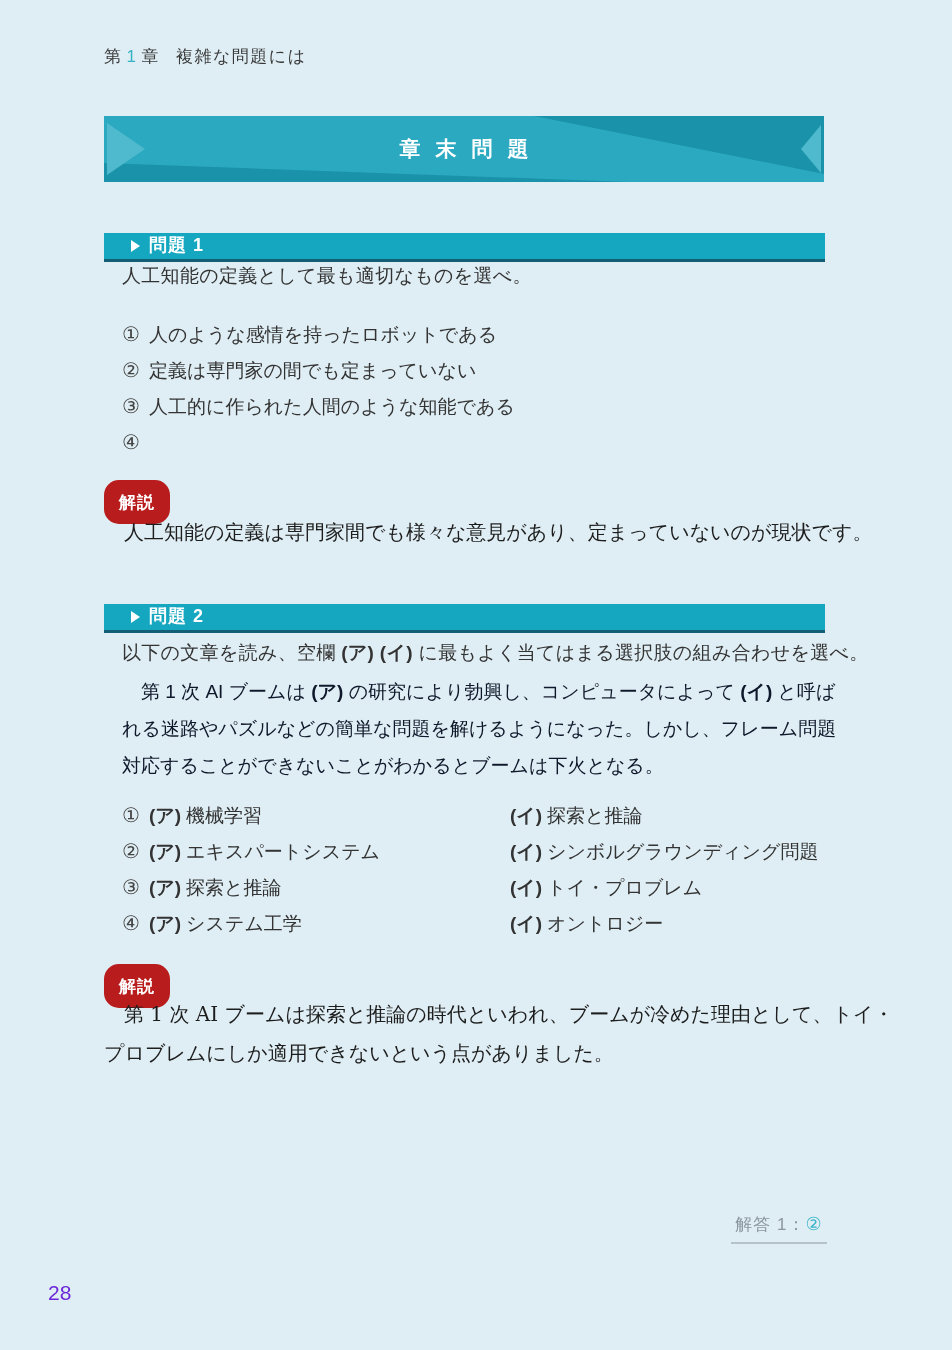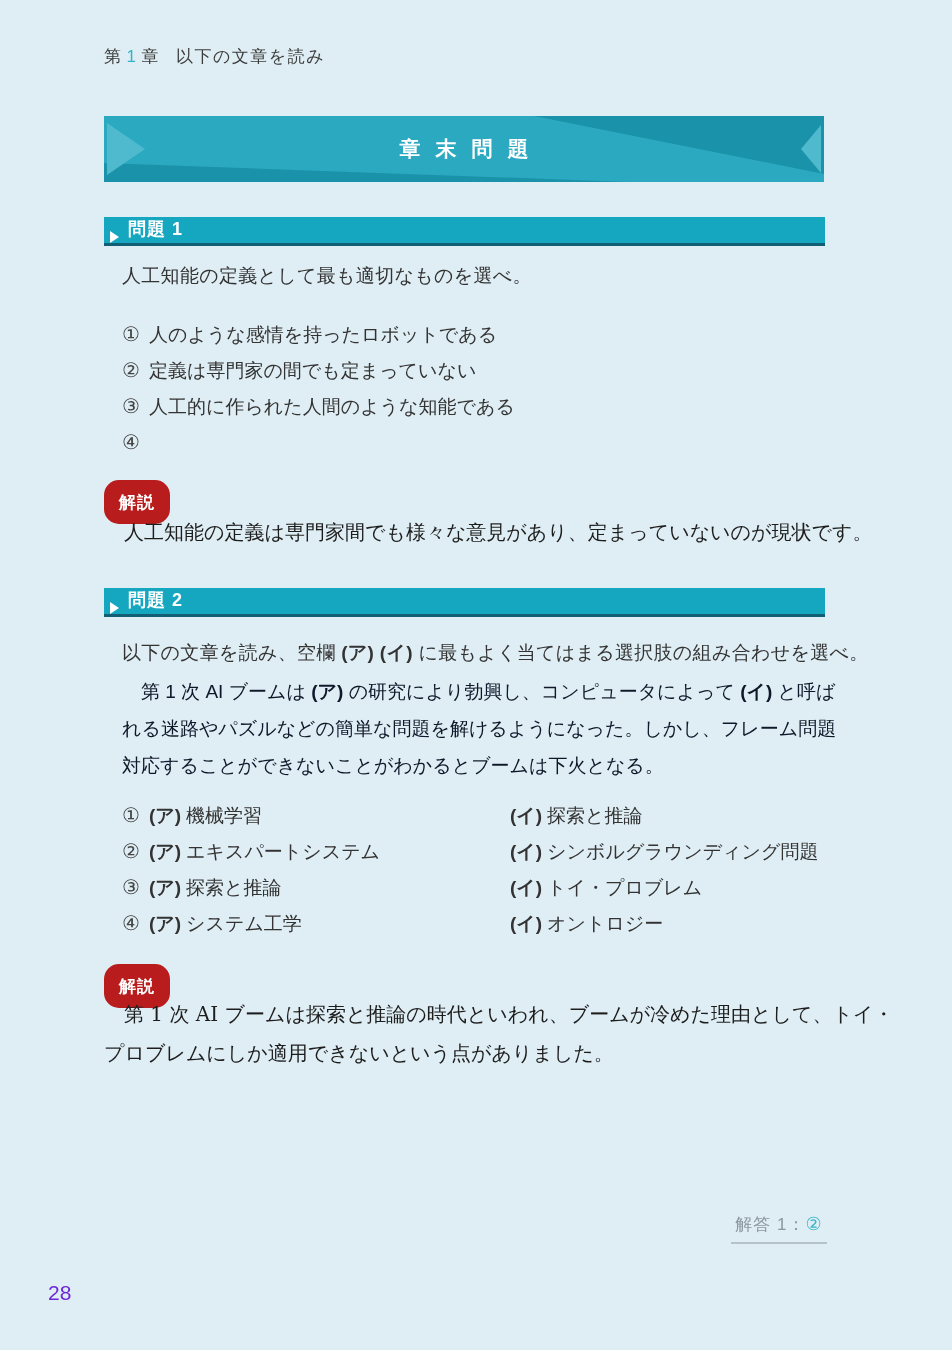--- a/index.html
+++ b/index.html
@@ -25,21 +25,21 @@
     position:absolute; left:0; top:0; width:100%; height:100%;
     display:flex; align-items:center; justify-content:center;
     color:#fff; font-size:21px; font-weight:bold;
     letter-spacing:15px; text-indent:15px;
   }
 
   
   .prob-bar {
     left:104px; width:721px; height:29px;
     background:#14A7BF; border-bottom:3px solid #125E74;
-    display:flex; align-items:flex-end; padding-left:6px;
+    display:flex; align-items:center; padding-left:27px;margin-top:16px;
   }
   .prob-bar .tri {
     width:0; height:0; margin-right:9px;
     border-left:9px solid #fff;
     border-top:6px solid transparent;
     border-bottom:6px solid transparent;
   }
   .prob-bar .lbl { color:#fff; font-size:18px; font-weight:bold; letter-spacing:1px; padding-bottom:2px; }
   .bar-q1 { top:217px; }
   .bar-q2 { top:588px; }
@@ -87,21 +87,21 @@
   }
   .answer-box .ans { color:#3BB4C9; font-size:18px; }
 
   
   .page-num { left:48px; top:1281px; font-size:21px; color:#6d28d9; }
 </style>
 </head>
 <body>
 
 <div class="abs chapter-head">
-  <span>第</span><span class="num">1</span><span>章</span><span class="title">以下の文章を読み</span>
+  <span>第</span><span class="num">1</span><span>章</span><span class="title">複雑な問題には</span>
 </div>
 
 <div class="abs banner">
   <svg width="720" height="66" viewBox="0 0 720 66">
     <rect x="0" y="0" width="720" height="66" fill="#2BA9C0"></rect>
     <polygon points="430,0 720,0 720,58" fill="#1A93AA"></polygon>
     <polygon points="0,47 0,66 525,66" fill="#1A93AA"></polygon>
     <polygon points="3,7 41,33 3,59" fill="#4FBACD"></polygon>
     <polygon points="717,9 697,33 717,57" fill="#4FBACD"></polygon>
   </svg>

